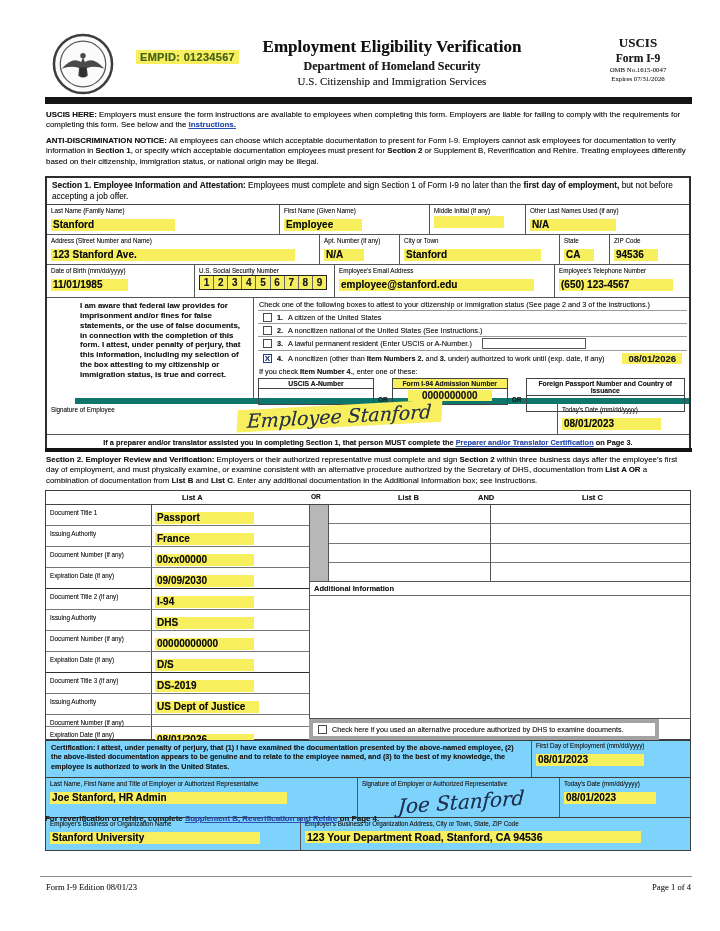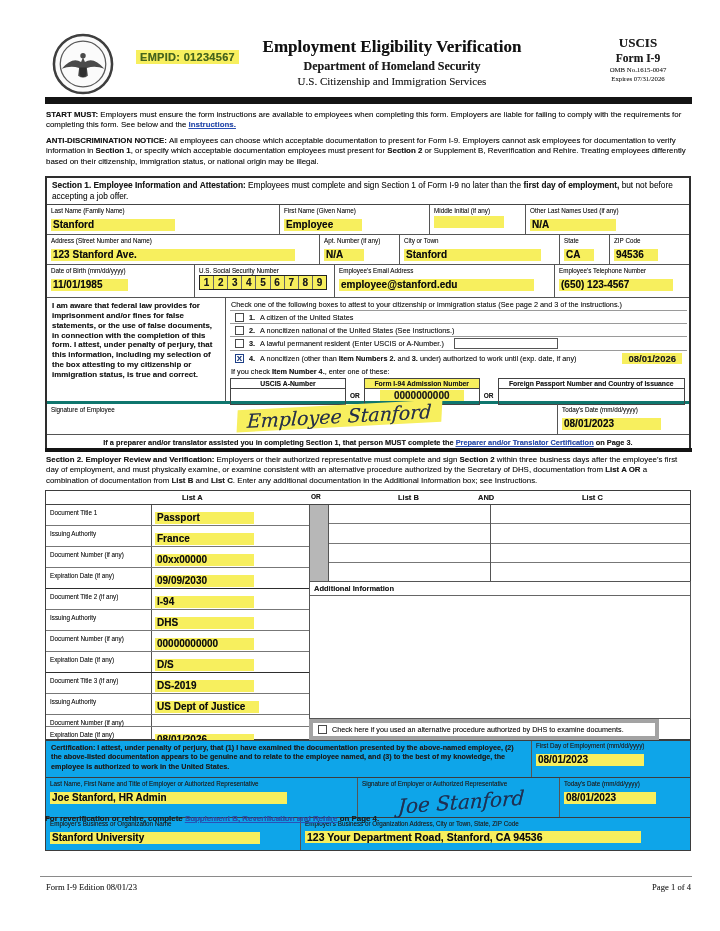--- a/index.html
+++ b/index.html
@@ -40,21 +40,21 @@
   .val { font-size:10px; font-weight:bold; color:#0d0d0d; display:inline-block;
          margin-top:1px; padding:0 14px 0 2px; min-width:55%; min-height:12px; }
   .cellpad { padding:2px 3px 1px 4px; }
 
   
   .section1 { top:176px; left:45px; width:646px; border:2px solid #2e2e2e; background:#fff; }
   .s1head { font-size:8.3px; line-height:1.28; padding:2px 5px 3px 5px; border-bottom:1px solid #444; }
   .frow { display:flex; border-bottom:1px solid #555; }
   .fcell { border-right:1px solid #555; }
   .fcell:last-child { border-right:none; }
-  .attrow { display:flex; height:106px; border-bottom:3px solid #0f766e; }
+  .attrow { display:flex; height:106px; border-bottom:6px solid #0f766e;margin-left:28px; }
   .perjury { width:179px; border-right:1px solid #555; padding:3px 5px; font-size:7.9px;
              font-weight:bold; line-height:1.24; }
   .attright { flex:1; font-size:7.3px; }
   .checkinstr { padding:2px 5px 1px 5px; }
   .opt { display:flex; align-items:center; gap:5px; padding:1px 5px; border-top:1px solid #9a9a9a;
          min-height:13px; margin-left:4px; margin-right:2px; }
   .cb { width:9px; height:9px; border:1px solid #4a4a4a; background:#fff; flex:none;
         font-size:8px; font-weight:bold; line-height:8px; text-align:center; color:#1d3f87; }
   .optnum { font-weight:bold; }
   .inlinebox { display:inline-block; width:104px; height:11px; border:1px solid #555;
@@ -93,21 +93,21 @@
                border-left:1px solid #555; border-right:1px solid #555; }
   .bccol { position:absolute; top:14px; height:76px; display:flex; flex-direction:column; }
   .bccell { flex:1; border-bottom:1px solid #777; }
   .bccell:last-child { border-bottom:none; }
   .addinfo { position:absolute; left:263px; top:90px; width:382px; height:138px; border:1px solid #555; }
   .addinfo .aihead { font-size:7.5px; font-weight:bold; padding:2px 4px; border-bottom:1px solid #666; }
   .altproc { position:absolute; left:263px; top:228px; width:350px; height:21px; border:4px solid #a3a3a3;
              display:flex; align-items:center; gap:5px; padding:0 5px; font-size:7.2px; }
 
   
-  .botrow { left:45px; width:646px; border:1px solid #3d3d3d; display:flex; background:#0ea5e9; }
+  .botrow { left:45px; width:646px; border:1px solid #3d3d3d; display:flex; background:#7dd3fc; }
   .certrow { top:740px; height:38px; }
   .certtext { flex:1; font-size:7.2px; font-weight:bold; line-height:1.3; padding:2px 5px;
               border-right:1px solid #555; }
   .firstday { width:158px; padding:1px 4px; }
   .emprow { top:778px; height:40px; border-top:none; }
   .empcell { border-right:1px solid #555; position:relative; }
   .empcell:last-child { border-right:none; }
   .empsig { font-family:"DejaVu Serif", serif; font-style:italic; font-size:20px; color:#203054;
             transform:rotate(-4deg) skewX(-7deg); position:absolute; left:40px; top:12px; white-space:nowrap; }
   .bizrow { top:818px; height:33px; border-top:none; }
@@ -145,21 +145,21 @@
     <div class="uscisblock">
       <div class="uscis">USCIS</div>
       <div class="formno">Form I-9</div>
       <div class="omb">OMB No.1615-0047</div>
       <div class="expires">Expires 07/31/2026</div>
     </div>
   </div>
   <div class="abs blackbar" style="top:97px;"></div>
 
   <div class="abs intro">
-    <p><span class="bold">START MUST: </span><span>Employers must ensure the form instructions are available to employees when completing this form.  Employers are liable for failing to comply with the requirements for completing this form.  See below and the </span><a class="link">Instructions.</a></p>
+    <p><span class="bold">USCIS HERE: </span><span>Employers must ensure the form instructions are available to employees when completing this form.  Employers are liable for failing to comply with the requirements for completing this form.  See below and the </span><a class="link">Instructions.</a></p>
     <p><span class="bold">ANTI-DISCRIMINATION NOTICE: </span><span>All employees can choose which acceptable documentation to present for Form I-9.  Employers cannot ask employees for documentation to verify information in </span><span class="bold">Section 1</span><span>, or specify which acceptable documentation employees must present for </span><span class="bold">Section 2</span><span> or Supplement B, Reverification and Rehire.  Treating employees differently based on their citizenship, immigration status, or national origin may be illegal.</span></p>
   </div>
 
   <div class="abs section1">
     <div class="s1head"><span class="bold">Section 1. Employee Information and Attestation:</span><span> Employees must complete and sign Section 1 of Form I-9 no later than the </span><span class="bold">first day of employment,</span><span> but not before accepting a job offer.</span></div>
 
     <div class="frow" style="height:30px;">
       <div class="fcell cellpad" style="width:233px;">
         <div class="lbl">Last Name (Family Name)</div>
         <span class="val hl">Stanford</span>

